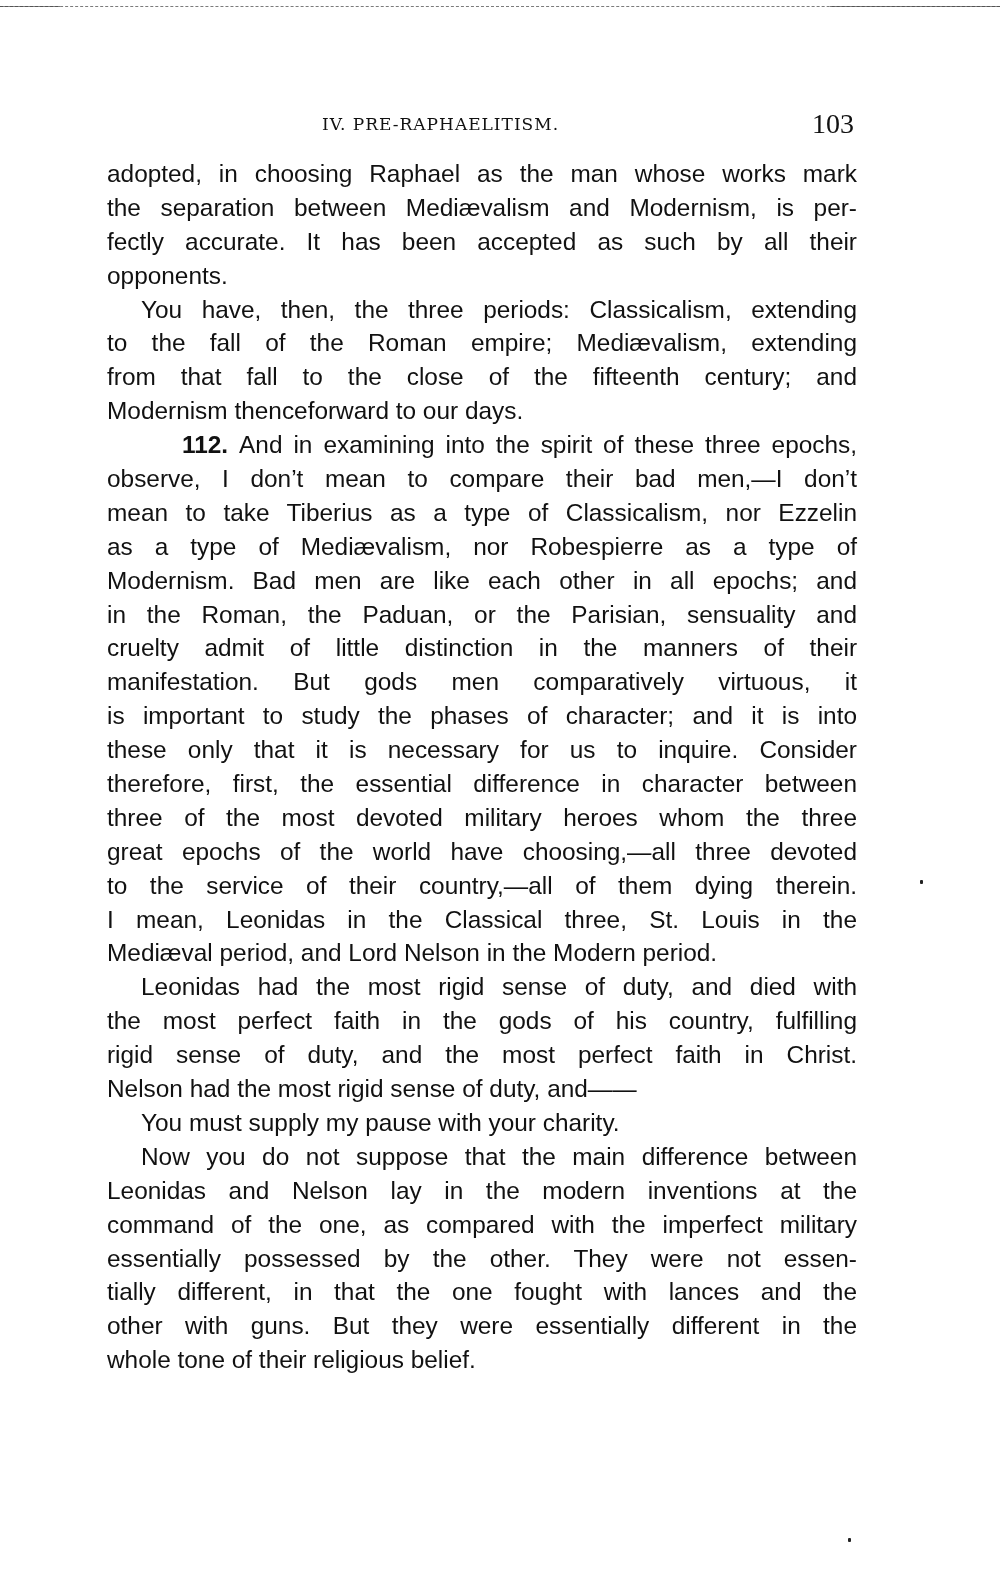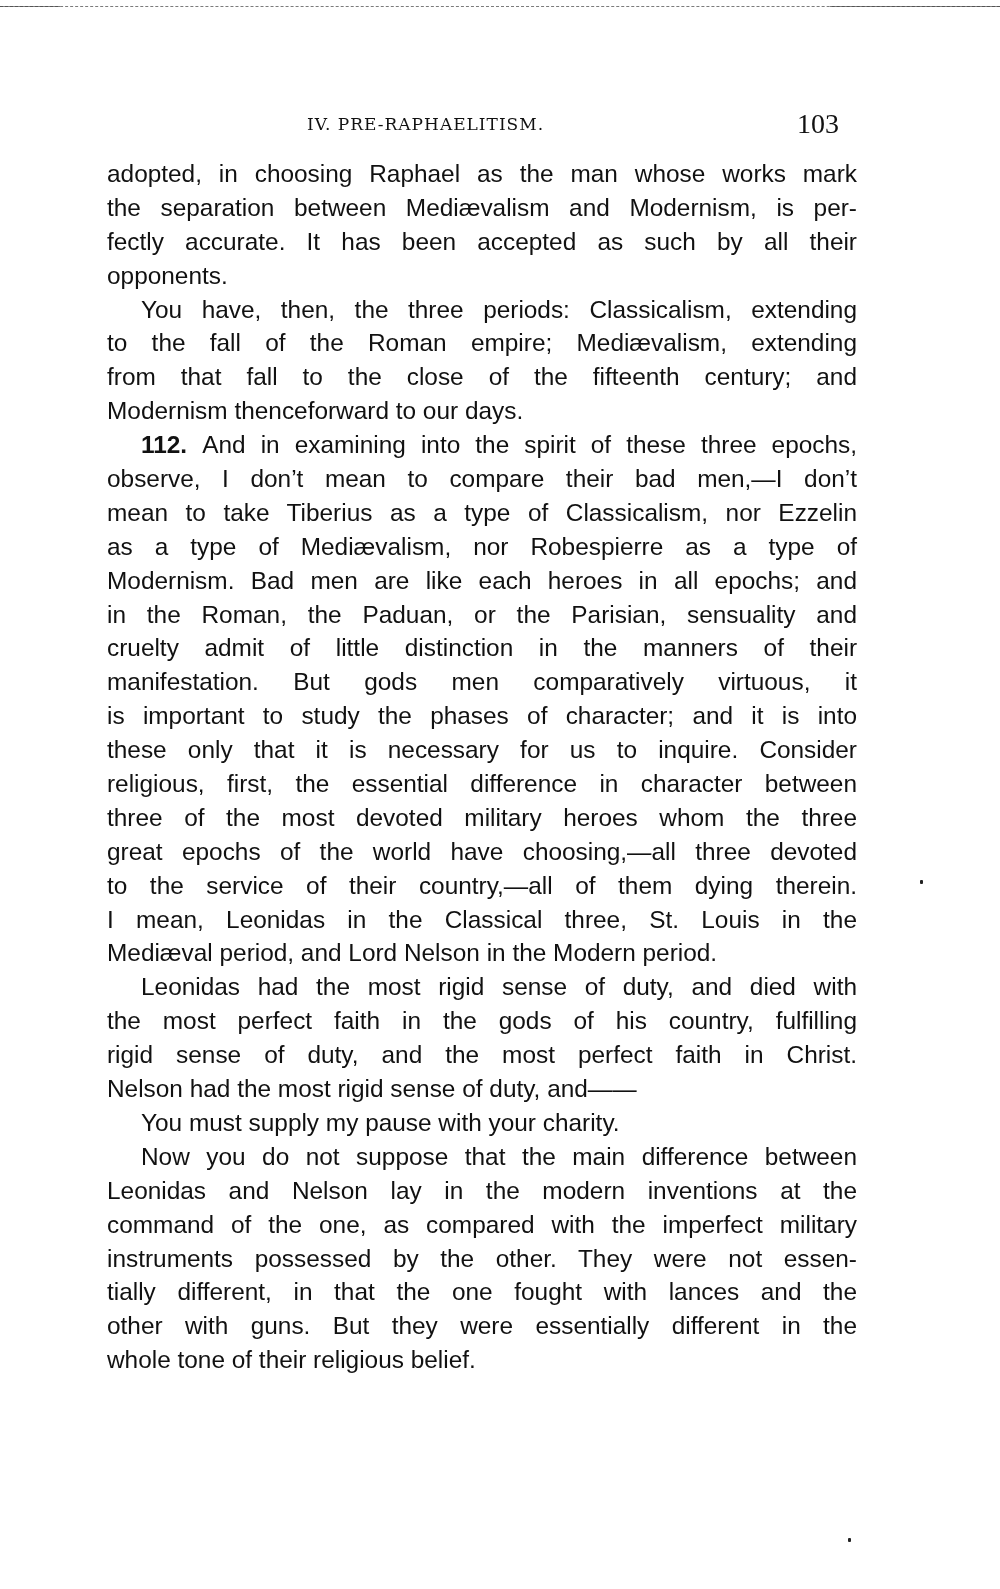--- a/index.html
+++ b/index.html
@@ -1,27 +1,27 @@
 <!DOCTYPE html>
 <html><head>
 <meta charset="utf-8">
 <style>
   html, body { margin: 0; padding: 0; background: #ffffff; }
   body { width: 1000px; height: 1589px; position: relative; overflow: hidden; color: #111; }
   .top-rule { position: absolute; left: 0; top: 6px; width: 1000px; height: 0; border-top: 1px dashed #444; opacity: 0.7; }
   .top-rule.solid-left { width: 60px; border-top-style: solid; }
   .top-rule.solid-right { left: 830px; width: 170px; border-top-style: solid; }
-  .running-head { position: absolute; top: 110px; left: 89px; width: 750px; height: 40px; font-family: "DejaVu Serif", serif; }
+  .running-head { position: absolute; top: 110px; left: 104px; width: 750px; height: 40px; font-family: "DejaVu Serif", serif; }
   .running-title { position: absolute; left: 218px; top: 4px; font-size: 17px; letter-spacing: 1px; font-variant: small-caps; }
   .page-number { position: absolute; right: 0; top: -2px; font-size: 28px; font-family: "Liberation Serif", serif; }
   .body-text { position: absolute; left: 107px; top: 157px; width: 750px; font-family: Liberation Sans, sans-serif; font-size: 24.4px; line-height: 33.9px; text-align: justify; }
   .body-text .line { display: block; white-space: nowrap; text-align-last: justify; height: 33.9px; }
   .body-text .line.last { text-align-last: left; }
   .body-text .line.indent { padding-left: 34px; }
-  .section-num { font-weight: bold; }
+  .section-num { font-weight: bold; margin-left: 41px; }
   .stray-mark { position: absolute; width: 3px; height: 4px; background: #222; border-radius: 1px; }
 </style>
 </head>
 <body>
 
 <div class="top-rule"></div>
 <div class="top-rule solid-left"></div>
 <div class="top-rule solid-right"></div>
 
 <div class="running-head">
@@ -40,47 +40,47 @@
     <span class="line indent">You have, then, the three periods: Classicalism, extending</span>
     <span class="line">to the fall of the Roman empire; Mediævalism, extending</span>
     <span class="line">from that fall to the close of the fifteenth century; and</span>
     <span class="line last">Modernism thenceforward to our days.</span>
   </div>
   <div>
     <span class="line indent"><span class="section-num">112.</span>&nbsp;<span>And in examining into the spirit of these three epochs,</span></span>
     <span class="line">observe, I don’t  mean to compare their bad men,—I don’t</span>
     <span class="line">mean to take Tiberius as a type of Classicalism, nor Ezzelin</span>
     <span class="line">as a type of Mediævalism, nor Robespierre as a type of</span>
-    <span class="line">Modernism.  Bad men are like each heroes in all epochs; and</span>
+    <span class="line">Modernism.  Bad men are like each other in all epochs; and</span>
     <span class="line">in the Roman, the Paduan, or the Parisian, sensuality and</span>
     <span class="line">cruelty admit of little distinction in the manners of their</span>
     <span class="line">manifestation.  But gods men comparatively virtuous, it</span>
     <span class="line">is important to study the phases of character; and it is into</span>
     <span class="line">these only that it is necessary for us to inquire.  Consider</span>
-    <span class="line">religious, first, the essential difference in character between</span>
+    <span class="line">therefore, first, the essential difference in character between</span>
     <span class="line">three of the most devoted military heroes whom the three</span>
     <span class="line">great epochs of the world have choosing,—all three devoted</span>
     <span class="line">to the service of their country,—all of them dying therein.</span>
     <span class="line">I mean, Leonidas in the Classical three, St. Louis in the</span>
     <span class="line last">Mediæval period, and Lord Nelson in the Modern period.</span>
   </div>
   <div>
     <span class="line indent">Leonidas had the most rigid sense of duty, and died with</span>
     <span class="line">the most perfect faith in the gods of his country, fulfilling</span>
     <span class="line">rigid sense of duty, and the most perfect faith in Christ.</span>
     <span class="line last">Nelson had the most rigid sense of duty, and——</span>
   </div>
   <div>
     <span class="line indent last">You must supply my pause with your charity.</span>
   </div>
   <div>
     <span class="line indent">Now you do not suppose that the main difference between</span>
     <span class="line">Leonidas and Nelson lay in the modern inventions at the</span>
     <span class="line">command of the one, as compared with the imperfect military</span>
-    <span class="line">instruments possessed by the other.  They were not essen-</span>
+    <span class="line">essentially possessed by the other.  They were not essen-</span>
     <span class="line">tially different, in that the one fought with lances and the</span>
     <span class="line">other with guns.  But they were essentially different in the</span>
     <span class="line last">whole tone of their religious belief.</span>
   </div>
 </div>
 
 <div class="stray-mark" style="left:920px; top:880px;"></div>
 <div class="stray-mark" style="left:848px; top:1538px;"></div>
 
 </body></html>

